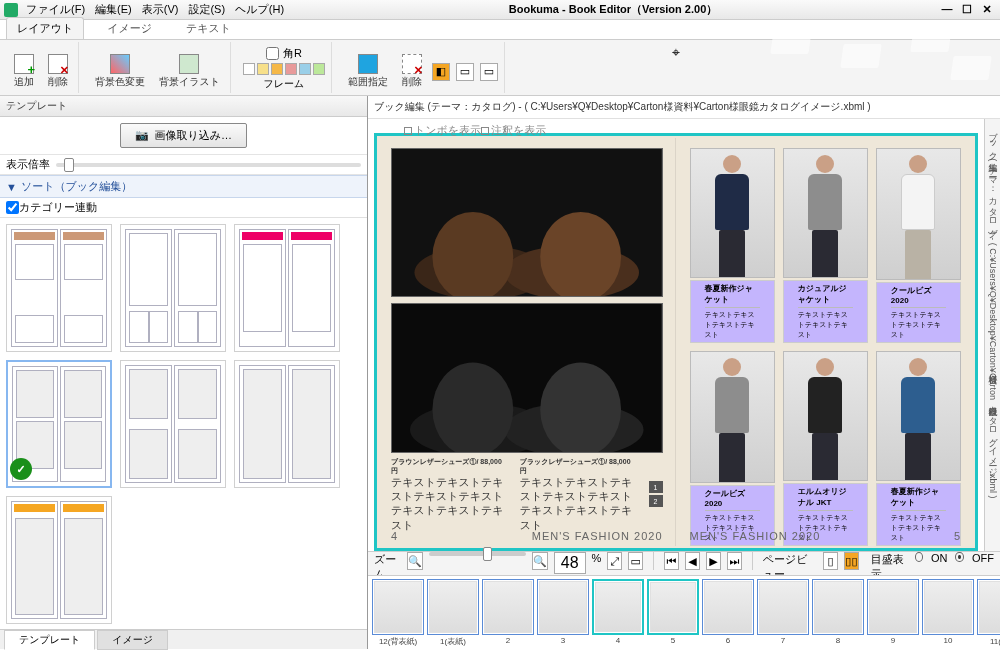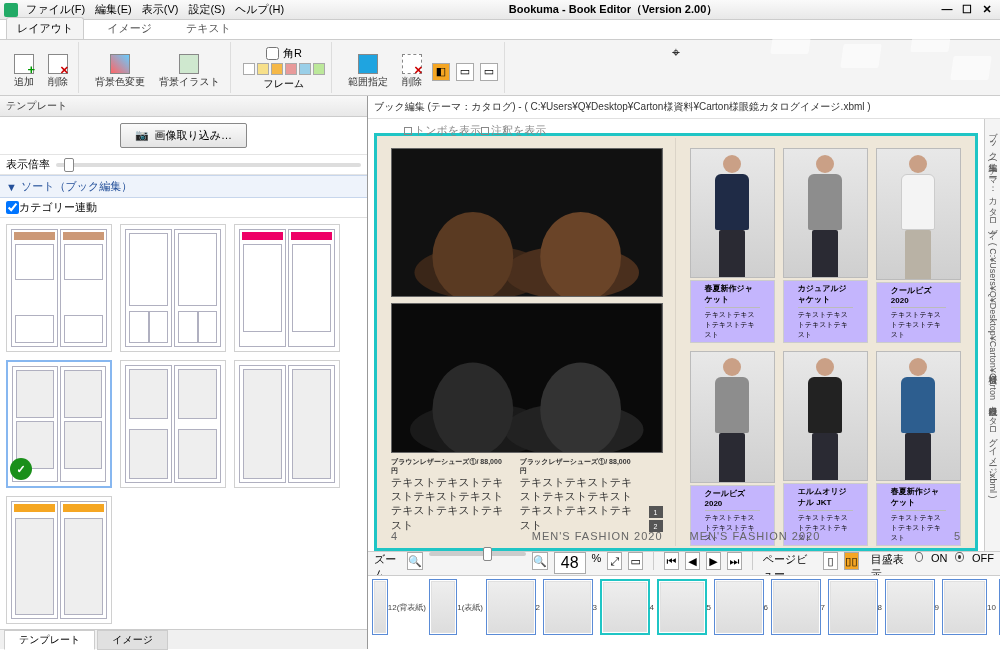--- a/index.html
+++ b/index.html
@@ -58,21 +58,21 @@
 .spread{display:flex;gap:2px;height:418px;border:3px solid #1fc5c5;padding:2px;background:#eee7d9}
 .page{flex:1;background:#eee7d9;position:relative;padding:10px 12px 14px 12px;display:flex;flex-direction:column}
 .page.left{border-right:1px solid rgba(0,0,0,.08)}
 .photo{background:#222;border:1px solid #666;position:relative;overflow:hidden}
 .photo.shoes1{height:168px}
 .photo.shoes2{height:168px;margin-top:6px}
 .cmark{position:absolute;width:6px}
 .cm-top{top:0;height:14px}
 .cm-bot{bottom:0;height:14px}
 .shoesvg{position:absolute;inset:0}
-.caprow{display:flex;gap:12px;margin-top:4px;align-items:flex-end}
+.caprow{display:flex;gap:12px;margin-top:4px;align-items:center}
 .capcol{flex:1;font-size:6px;color:#333;line-height:1.3}
 .capcol b{display:block;font-size:7px}
 .nums{display:flex;flex-direction:column;gap:2px}
 .nums span{width:14px;height:12px;background:#555;color:#fff;font-size:7px;display:flex;align-items:center;justify-content:center}
 .pgfoot{position:absolute;bottom:4px;left:12px;right:12px;display:flex;justify-content:space-between;font-size:7px;color:#666;letter-spacing:1px}
 .pgridR{display:grid;grid-template-columns:repeat(3,1fr);gap:8px;flex:1}
 .pitem{display:flex;flex-direction:column}
 .pimg{flex:1;background:linear-gradient(#e8e8e8,#cfcfcf);border:1px solid #bbb;position:relative;overflow:hidden;min-height:130px}
 .person{position:absolute;left:50%;top:6px;transform:translateX(-50%);width:50px;height:92%}
 .phead{width:18px;height:18px;background:#caa086;border-radius:50%;margin:0 auto}
@@ -88,21 +88,21 @@
 .plabel b{display:block;font-size:8px}
 .hr{height:1px;background:#bbb;margin:2px 0}
 .footerR{position:absolute;bottom:4px;left:12px;right:12px;display:flex;justify-content:space-between;font-size:7px;color:#666;letter-spacing:1px}
 .zoombar{height:24px;border-top:1px solid #ccc;display:flex;align-items:flex-start;padding:0 6px;gap:6px;background:#f4f4f4}
 .zoombar .sl{width:120px;height:4px;background:#ccc;position:relative;border-radius:2px}
 .zoombar .sl .th{width:9px;height:14px;border:1px solid #888;background:#fff;position:absolute;top:-5px;left:54px;border-radius:2px}
 .zbtn{width:18px;height:18px;border:1px solid #aaa;background:#fff;display:flex;align-items:center;justify-content:center;font-size:11px}
 .zval{border:1px solid #aaa;background:#fff;padding:1px 6px;font-size:16px}
 .sep{width:1px;height:18px;background:#ccc;margin:0 4px}
 .thumbstrip{height:74px;border-top:1px solid #ccc;background:#fff;display:flex;align-items:flex-start;padding:3px 4px;gap:3px;overflow:hidden}
-.tsitem{width:54px;display:flex;flex-direction:row;align-items:center}
+.tsitem{width:54px;display:flex;flex-direction:column;align-items:center}
 .tsitem .tp{width:52px;height:56px;border:1px solid #5a8bd6;background:#fff;display:flex}
 .tsitem.sel .tp{border:2px solid #1fc5c5}
 .tsitem .tp>div{flex:1;border:1px solid #e0e0e0;margin:1px;background:linear-gradient(#eee,#ddd)}
 .tsitem .tl{font-size:8px;color:#444;margin-top:1px;white-space:nowrap}
 .radio{width:10px;height:10px;border:1px solid #666;border-radius:50%;display:inline-block;vertical-align:middle;margin:0 2px;position:relative}
 .radio.on::after{content:"";position:absolute;inset:2px;background:#333;border-radius:50%}
 .cursor{position:absolute;left:672px;top:44px;font-size:14px;color:#000;pointer-events:none}
 .flags{position:absolute;right:10px;top:26px;height:64px;width:240px;pointer-events:none;opacity:.6}
 .flag{position:absolute;width:38px;height:24px;background:#fff;border-radius:2px;transform:skewX(-8deg)}
 </style>

